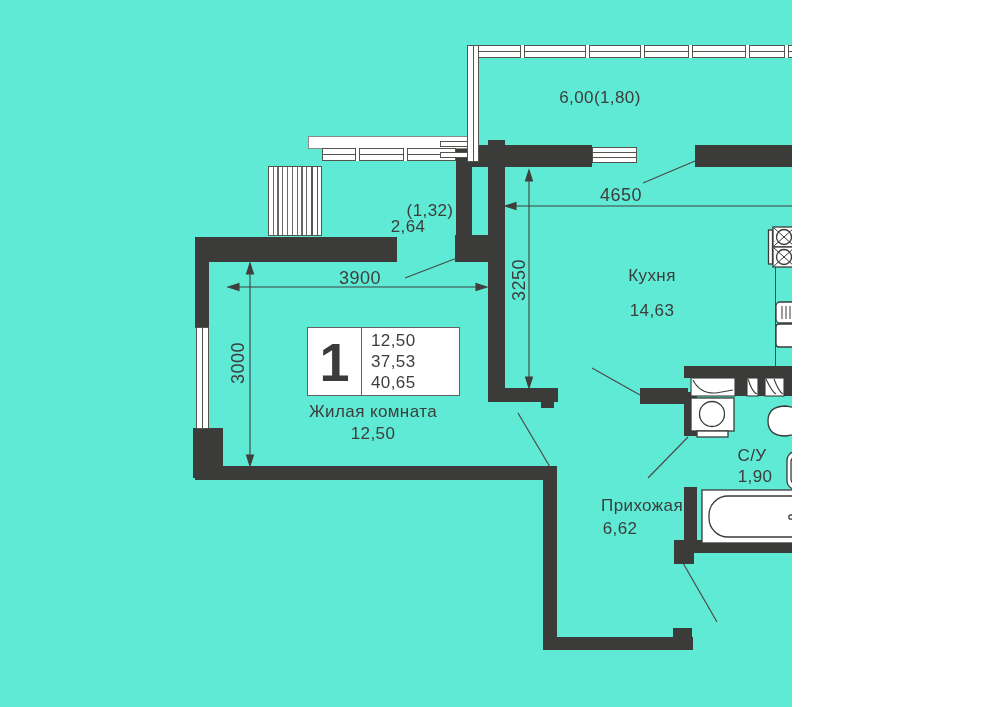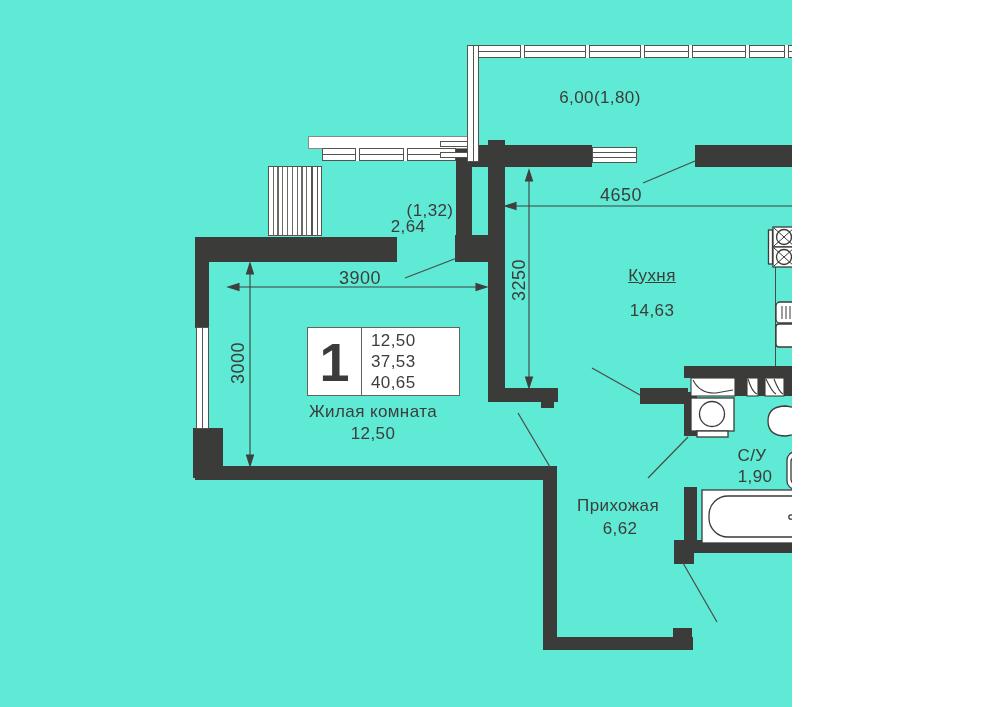--- a/index.html
+++ b/index.html
@@ -211,27 +211,27 @@
   <div class="lbl" style="left:600px;top:98px;">6,00(1,80)</div>
   <div class="lbl" style="left:408px;top:187px;margin-top:40px;">2,64</div>
   <div class="lbl" style="left:398px;top:211px;margin-left:32px;">(1,32)</div>
 
   <div class="lbl dim" style="left:621px;top:195px;">4650</div>
   <div class="lbl dim rot" style="left:519px;top:280px;">3250</div>
   <div class="lbl dim" style="left:360px;top:278px;">3900</div>
   <div class="lbl dim rot" style="left:238px;top:363px;">3000</div>
   <div class="lbl tiny rot" style="left:810px;top:319px;">600</div>
 
-  <div class="lbl" style="left:652px;top:276px;text-decoration:underline;">Кухня</div>
+  <div class="lbl" style="left:652px;top:276px;">Кухня</div>
   <div class="lbl" style="left:652px;top:299px;margin-top:12px;">14,63</div>
 
   <div class="lbl" style="left:373px;top:412px;">Жилая комната</div>
   <div class="lbl" style="left:373px;top:434px;">12,50</div>
 
-  <div class="lbl" style="left:618px;top:506px;">Прихожая</div>
+  <div class="lbl" style="left:642px;top:506px;">Прихожая</div>
   <div class="lbl" style="left:620px;top:529px;text-align:right;">6,62</div>
 
   <div class="lbl" style="left:752px;top:456px;">С/У</div>
   <div class="lbl" style="left:755px;top:477px;">1,90</div>
 
   <div class="infobox">
     <div class="cell1">1</div>
     <div class="cell2">
       <div>12,50</div>
       <div>37,53</div>

